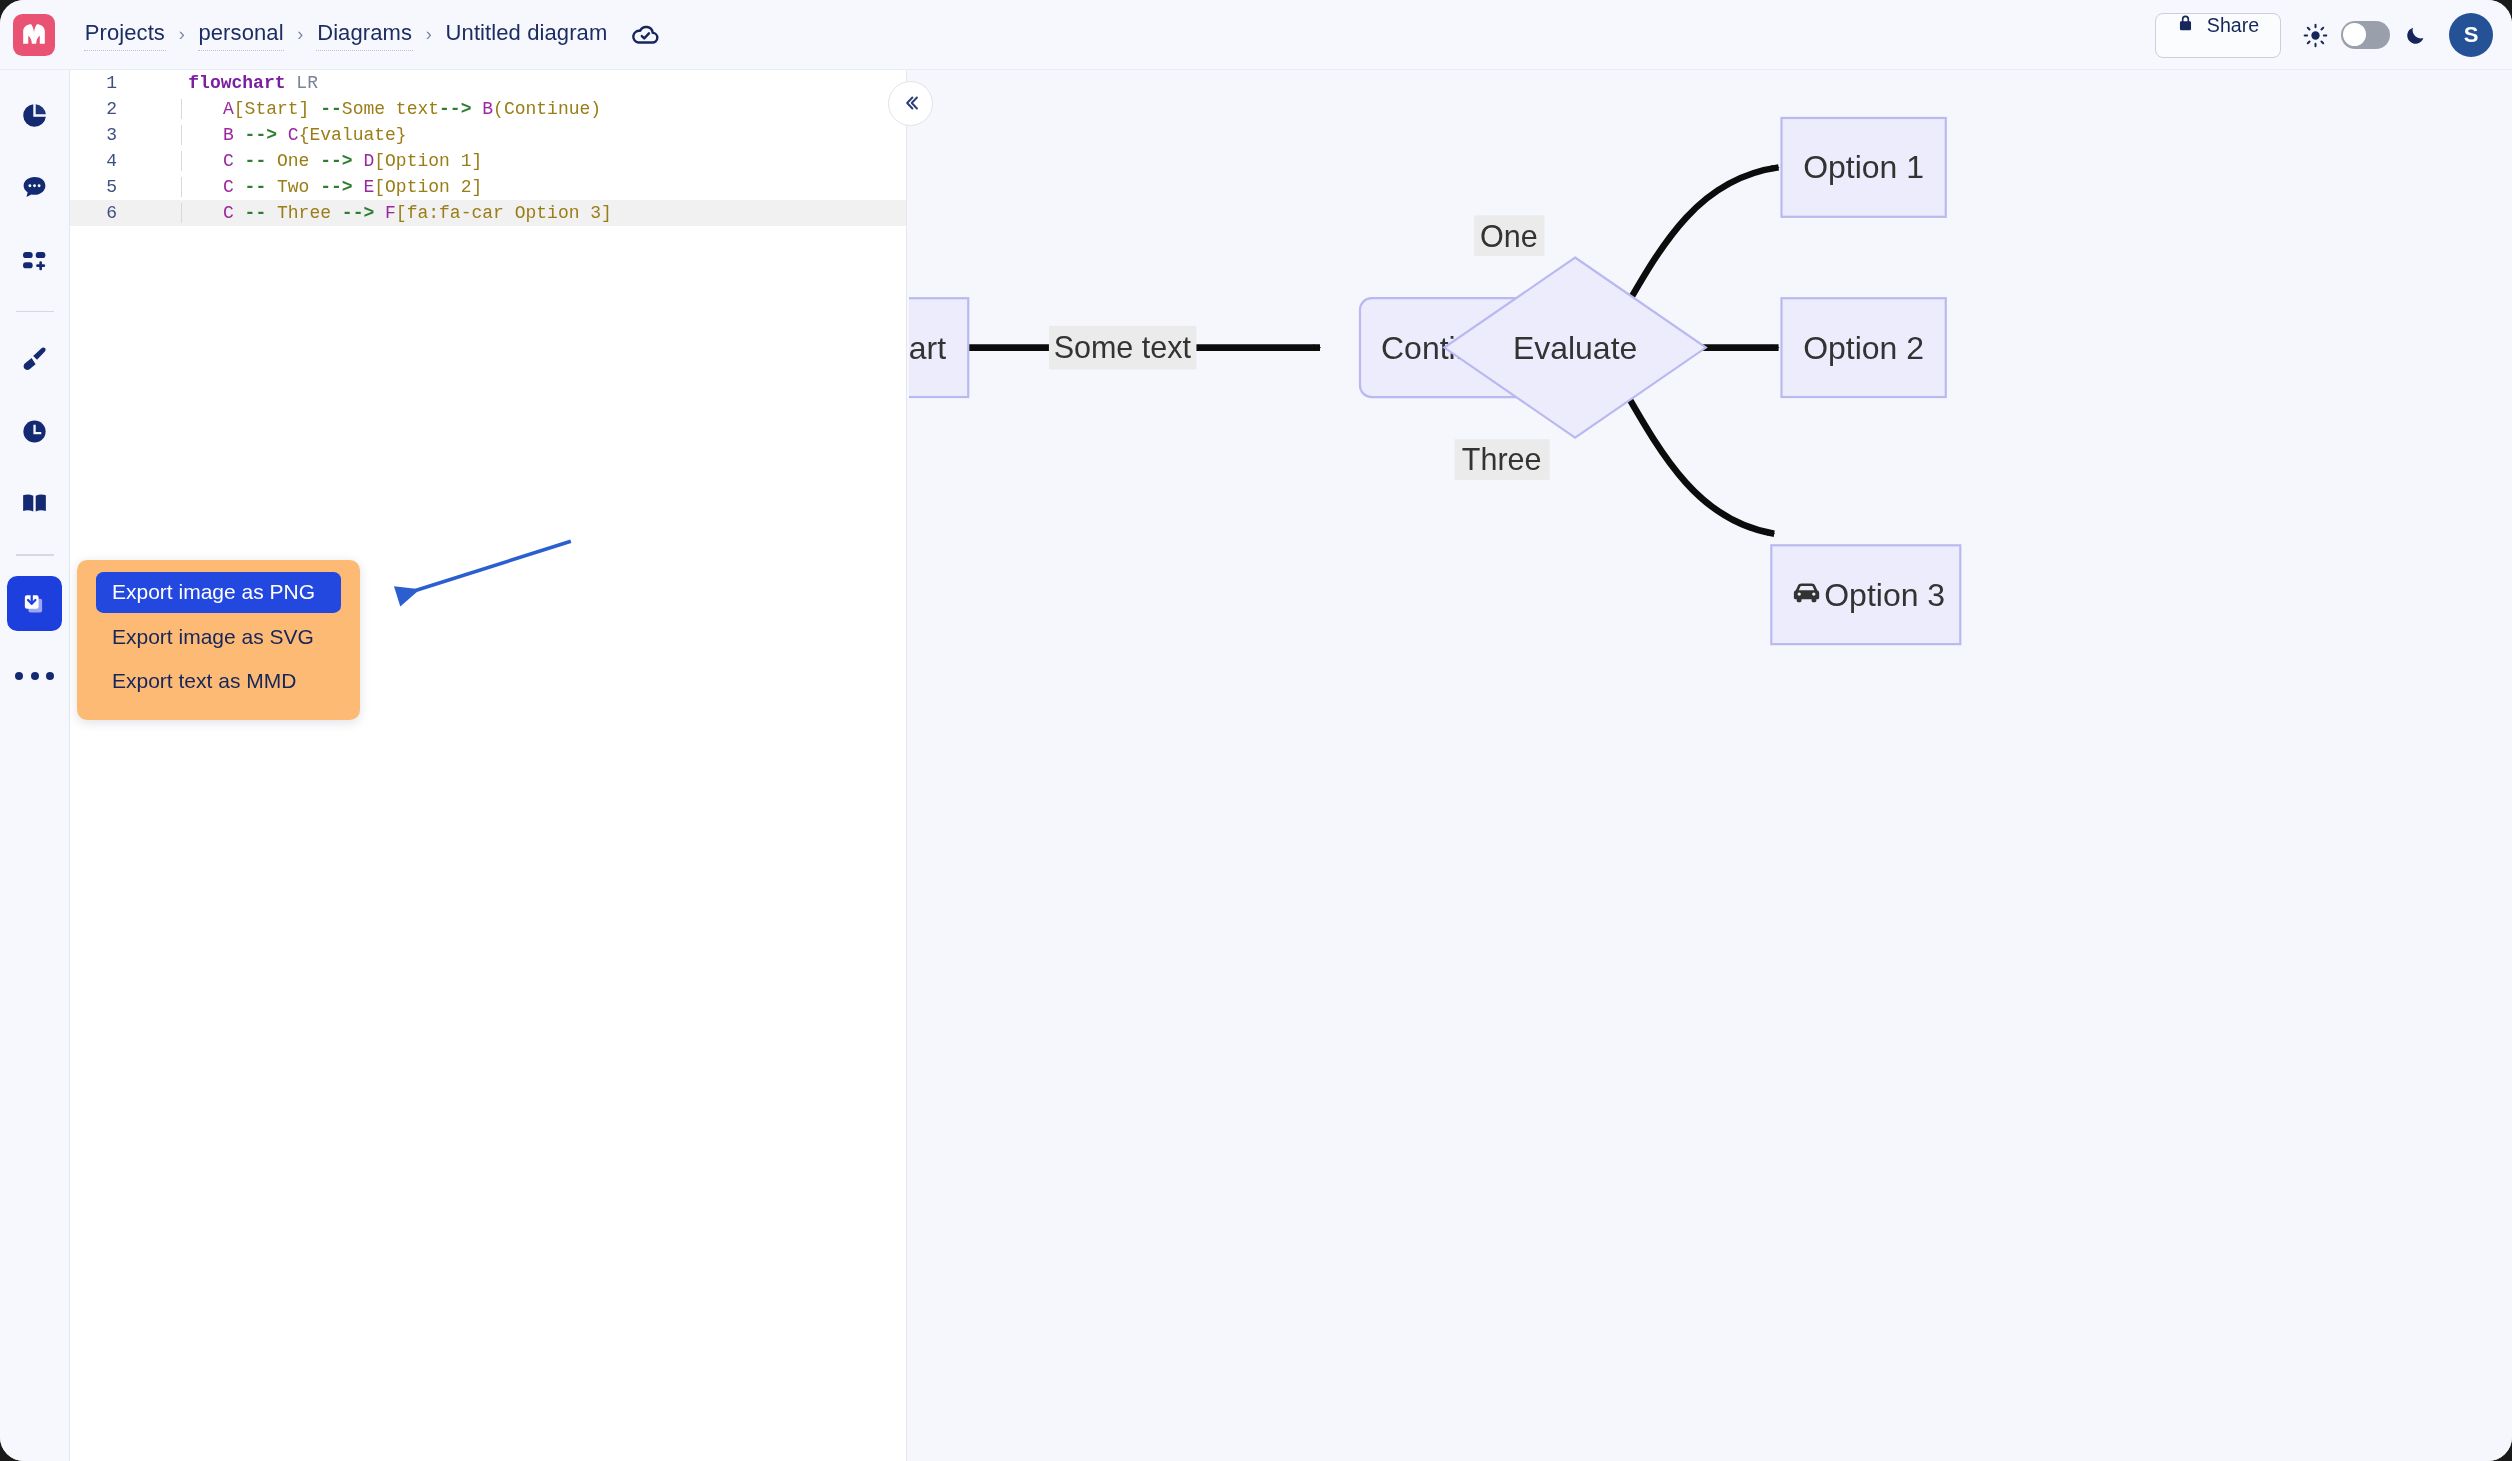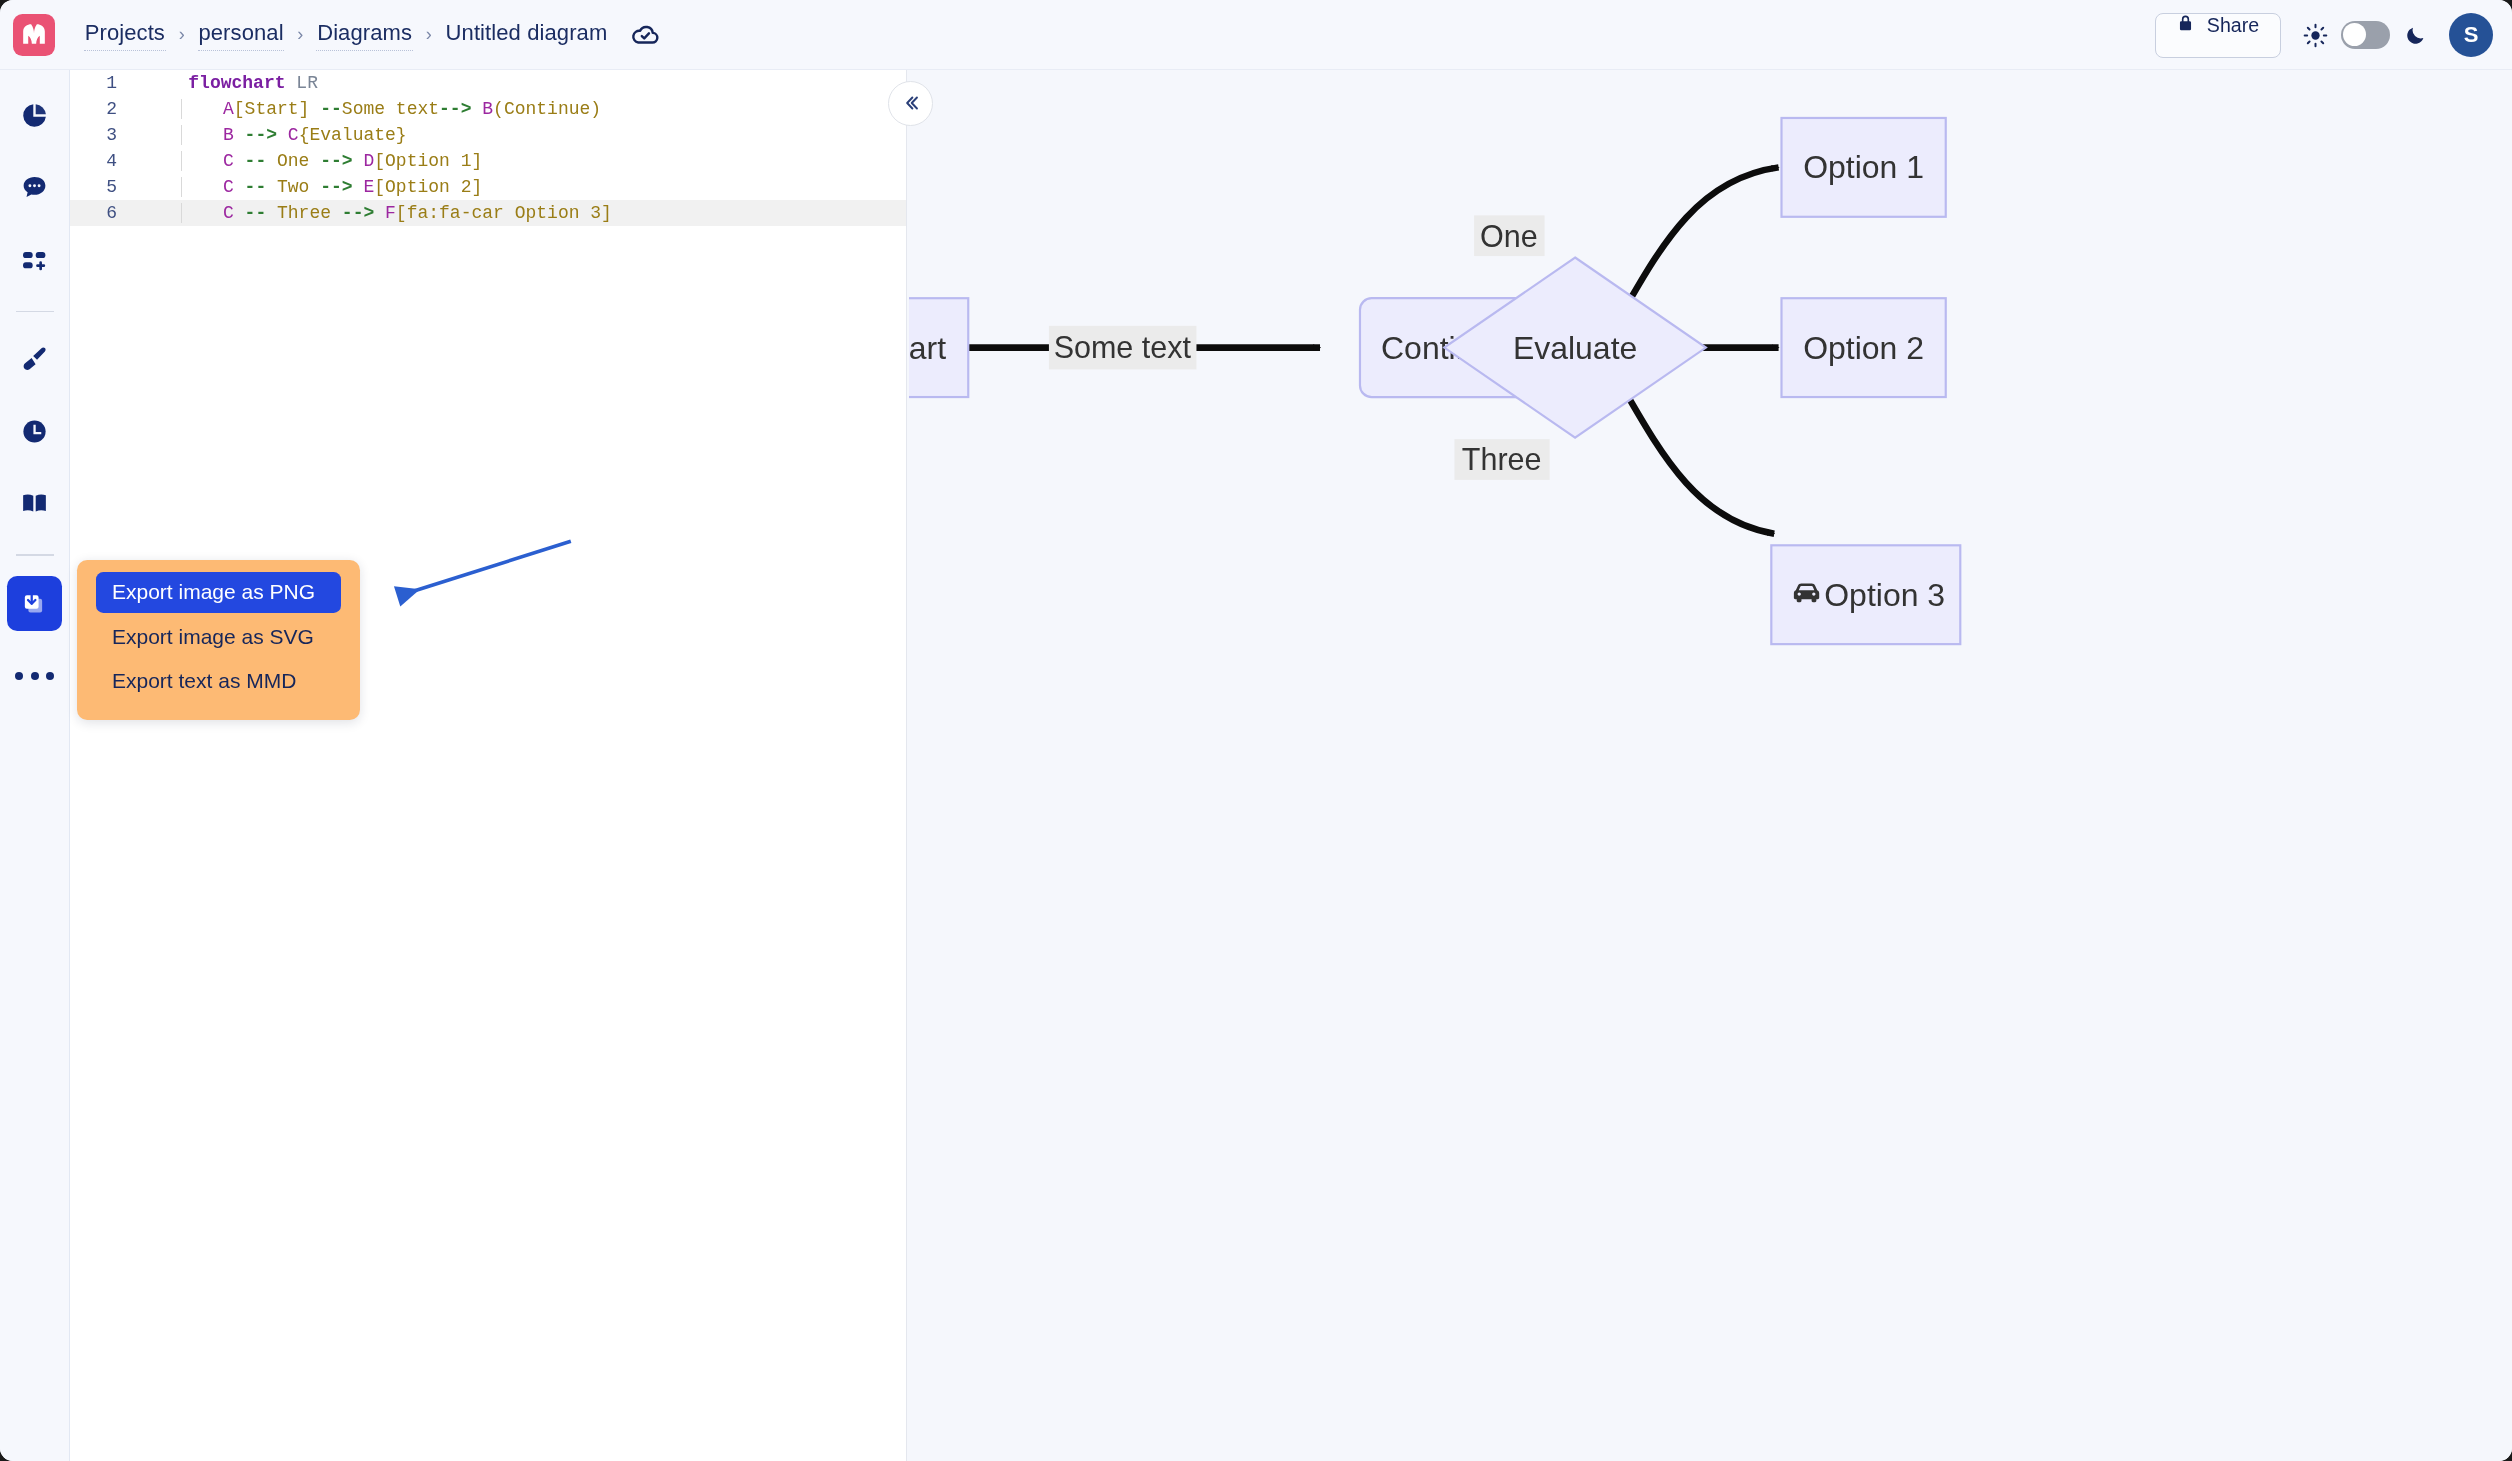--- a/index.html
+++ b/index.html
@@ -5,21 +5,21 @@
   * { box-sizing: border-box; margin: 0; padding: 0; }
   html, body {
     width: 2512px; height: 1461px;
     background: #1a1a1a;
     font-family: "Liberation Sans", sans-serif;
     overflow: hidden;
   }
   #app {
     position: absolute; inset: 0;
     background: #f5f7fc;
-    border-radius: 13px;
+    border-radius: 24px;
     overflow: hidden;
   }
 
   
   #topbar {
     position: absolute; left: 0; top: 0; width: 2512px; height: 70px;
     background: #f6f8fd;
     display: flex; align-items: center;
     border-bottom: 0.7px solid #e8ecf5;
   }

